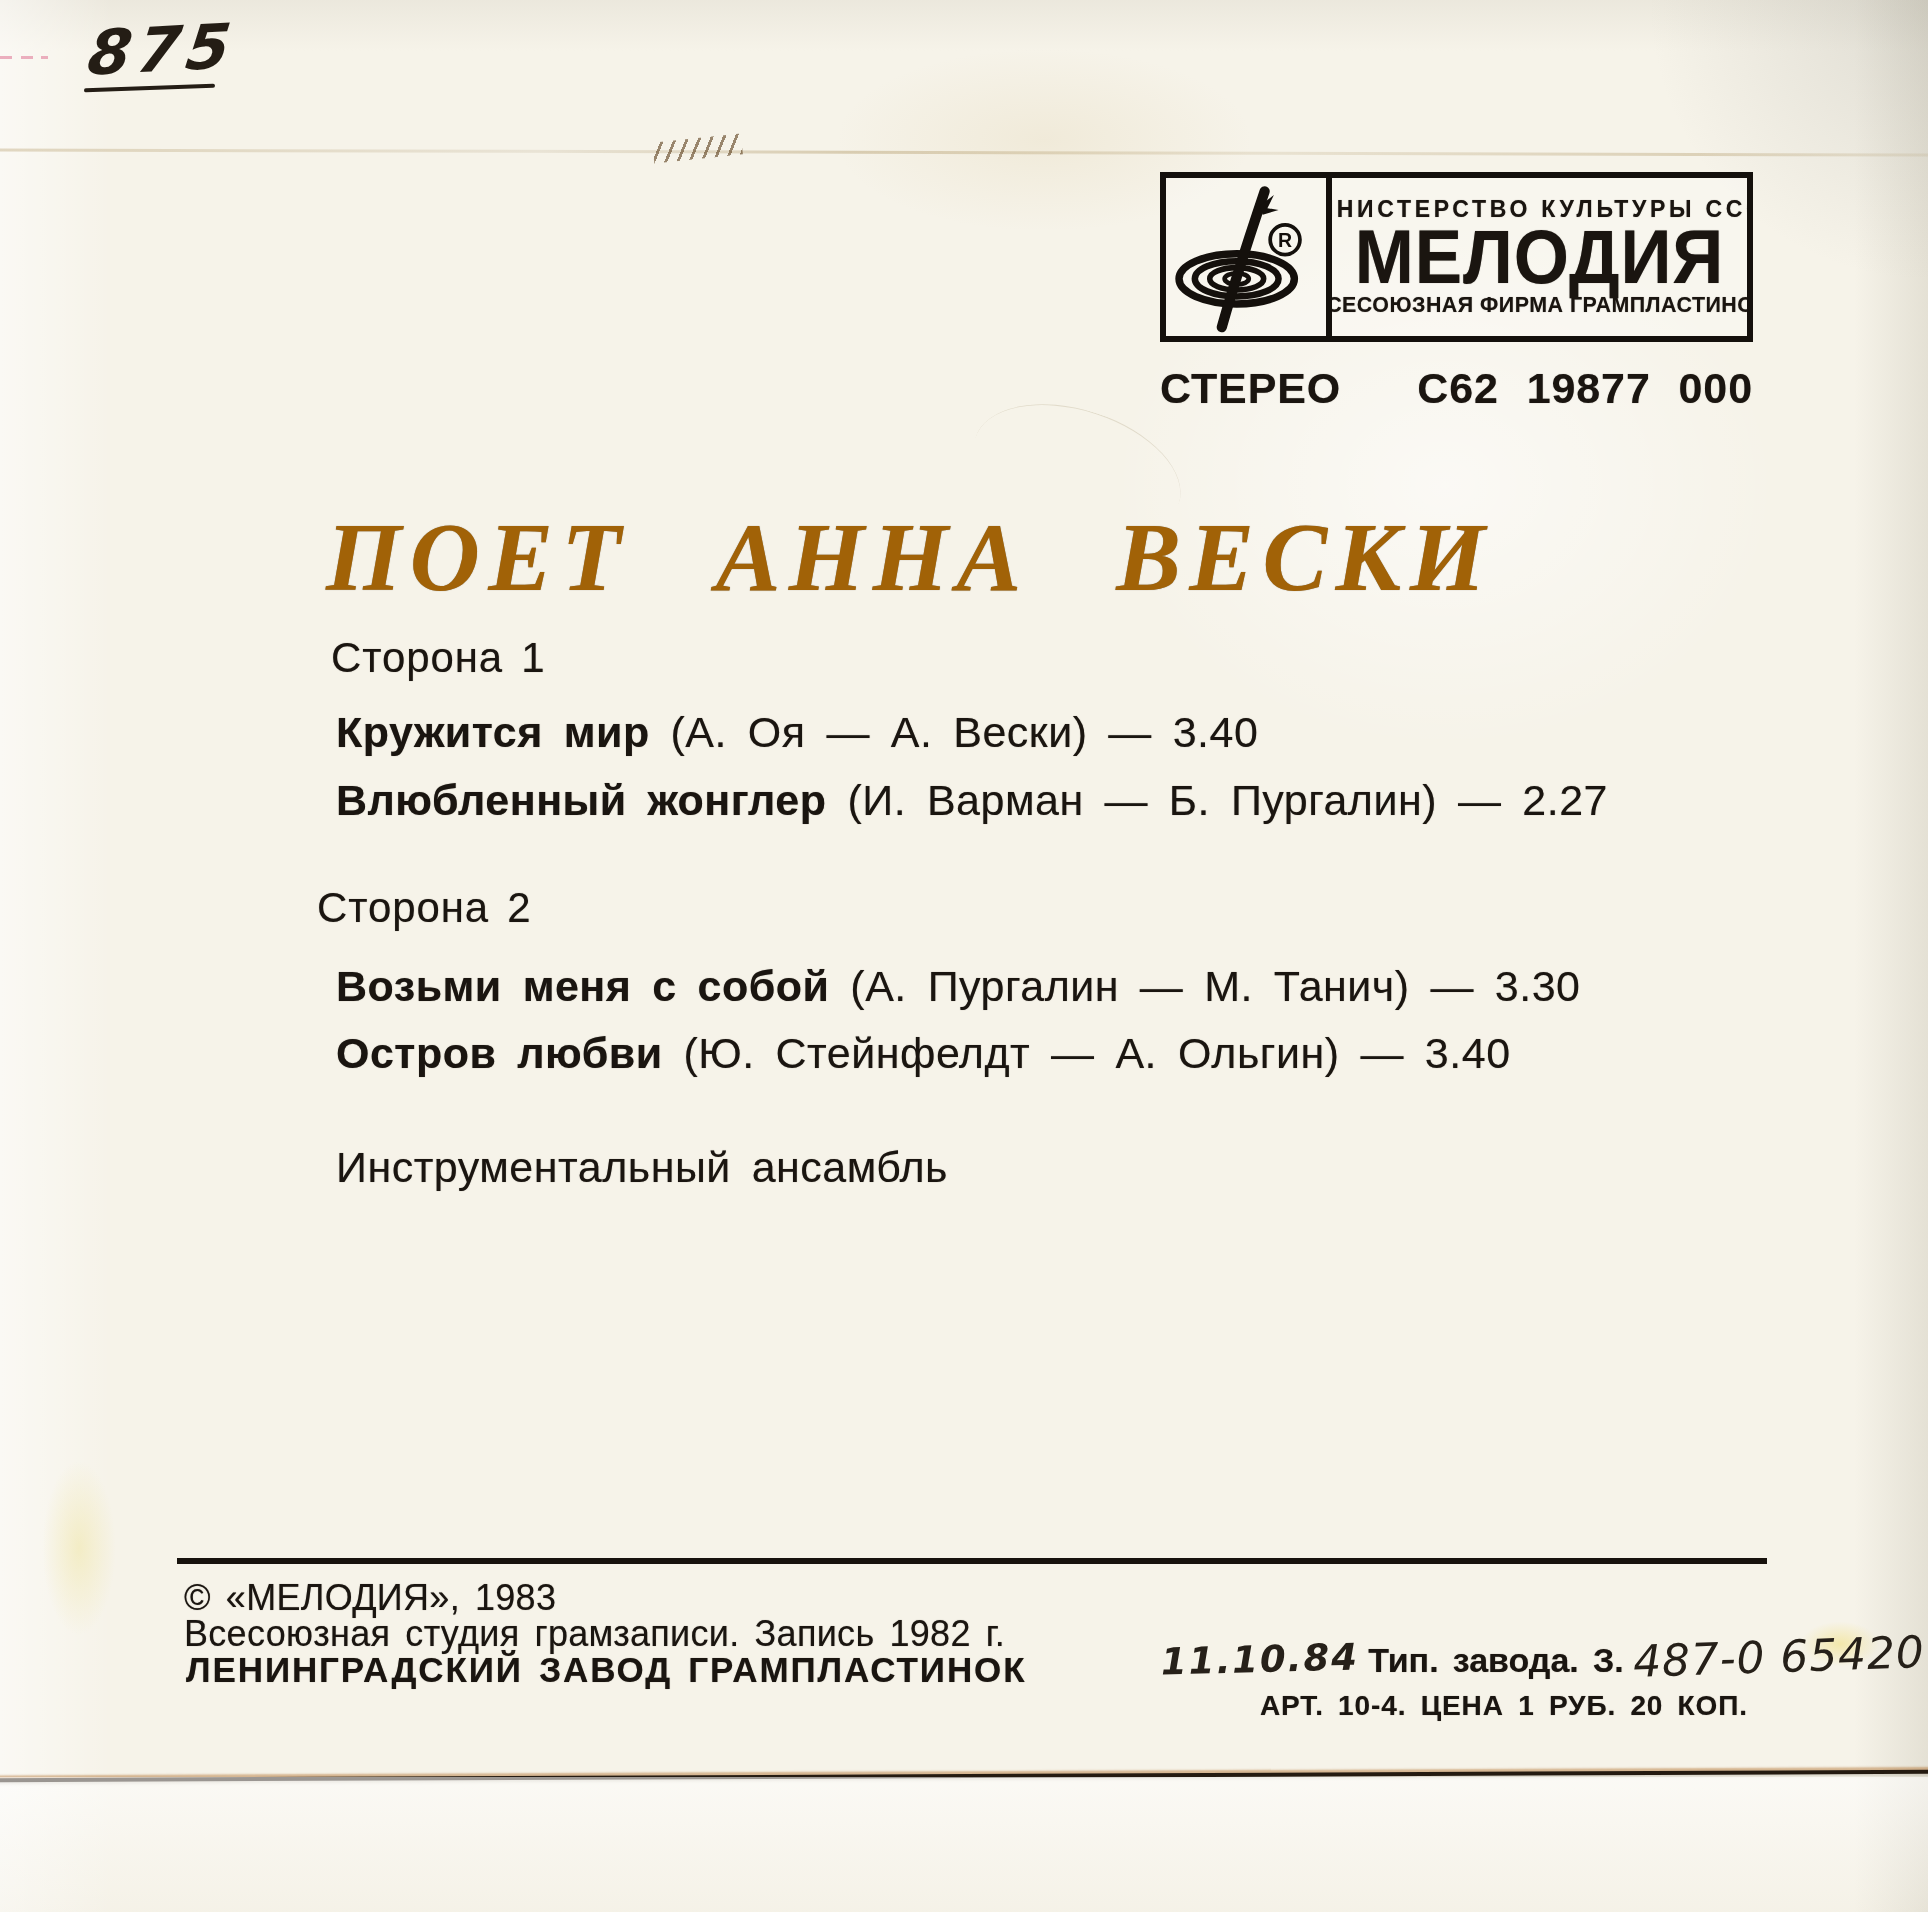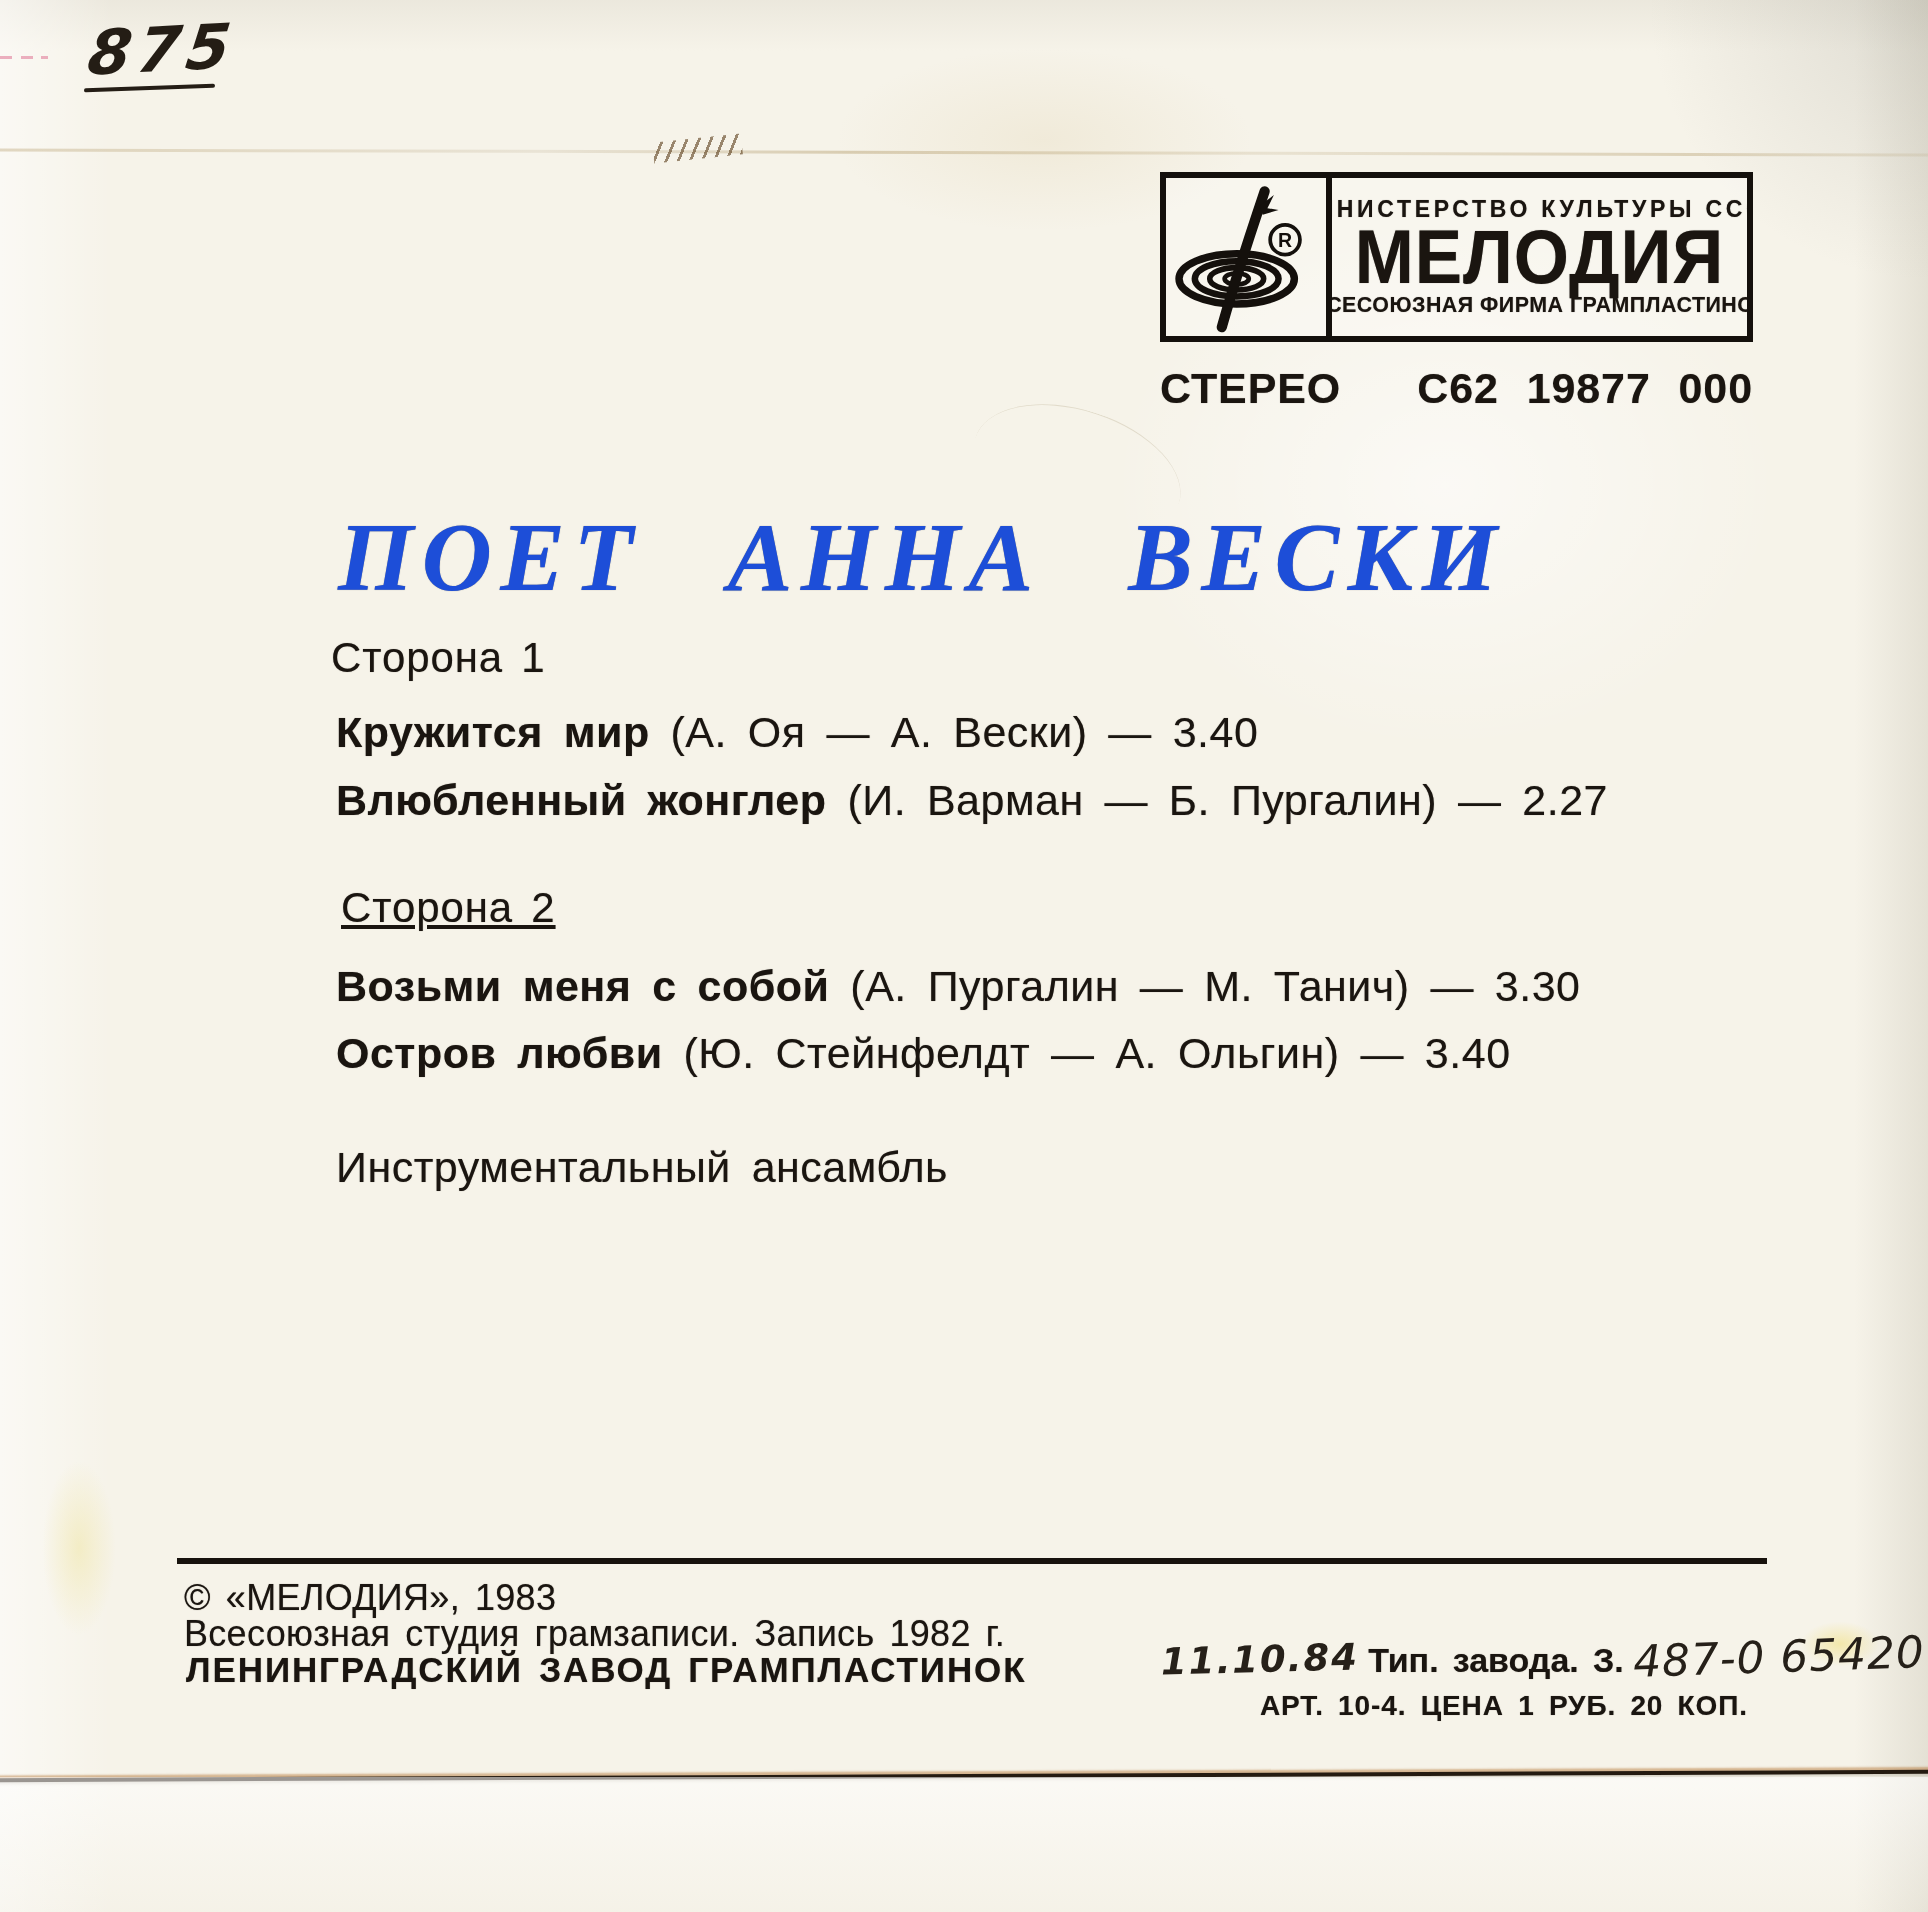--- a/index.html
+++ b/index.html
@@ -106,22 +106,21 @@
     font-weight:bold;font-size:43px;letter-spacing:0.9px;
   }
   .catalog{word-spacing:15px;}
 
   
   .album-title{
     left:326px;top:502px;
     font-family:"Liberation Serif", serif;
     font-style:italic;font-weight:bold;
     font-size:97px;letter-spacing:8.4px;word-spacing:54px;
-    color:#1d4ed8;
-    margin-left:12px;
+    color:#a16207;
   }
   .side-label{font-size:42px;letter-spacing:0.9px;word-spacing:5.6px;}
   .track{font-size:43px;letter-spacing:0.5px;word-spacing:8.4px;}
   .track b{font-weight:bold;text-align:right;}
   .performers{font-size:43px;letter-spacing:0.5px;word-spacing:8.4px;}
 
   
   .foot{font-size:36px;word-spacing:4.7px;letter-spacing:0.3px;}
   .rule{
     position:absolute;left:177px;top:1558px;width:1590px;height:5.6px;
@@ -188,21 +187,21 @@
     <span>3.40</span>
   </div>
 
   <div class="abs track ink" style="left:336px;top:776px;">
     <b>Влюбленный жонглер</b>
     <span>(И. Варман — Б. Пургалин)</span>
     <span>—</span>
     <span>2.27</span>
   </div>
 
-  <div class="abs side-label ink" style="left:341px;top:884px;text-decoration:underline;">Сторона 2</div>
+  <div class="abs side-label ink" style="left:317px;top:884px;">Сторона 2</div>
 
   <div class="abs track ink" style="left:336px;top:962px;">
     <b>Возьми меня с собой</b>
     <span>(А. Пургалин — М. Танич)</span>
     <span>—</span>
     <span>3.30</span>
   </div>
 
   <div class="abs track ink" style="left:336px;top:1029px;">
     <b>Остров любви</b>

